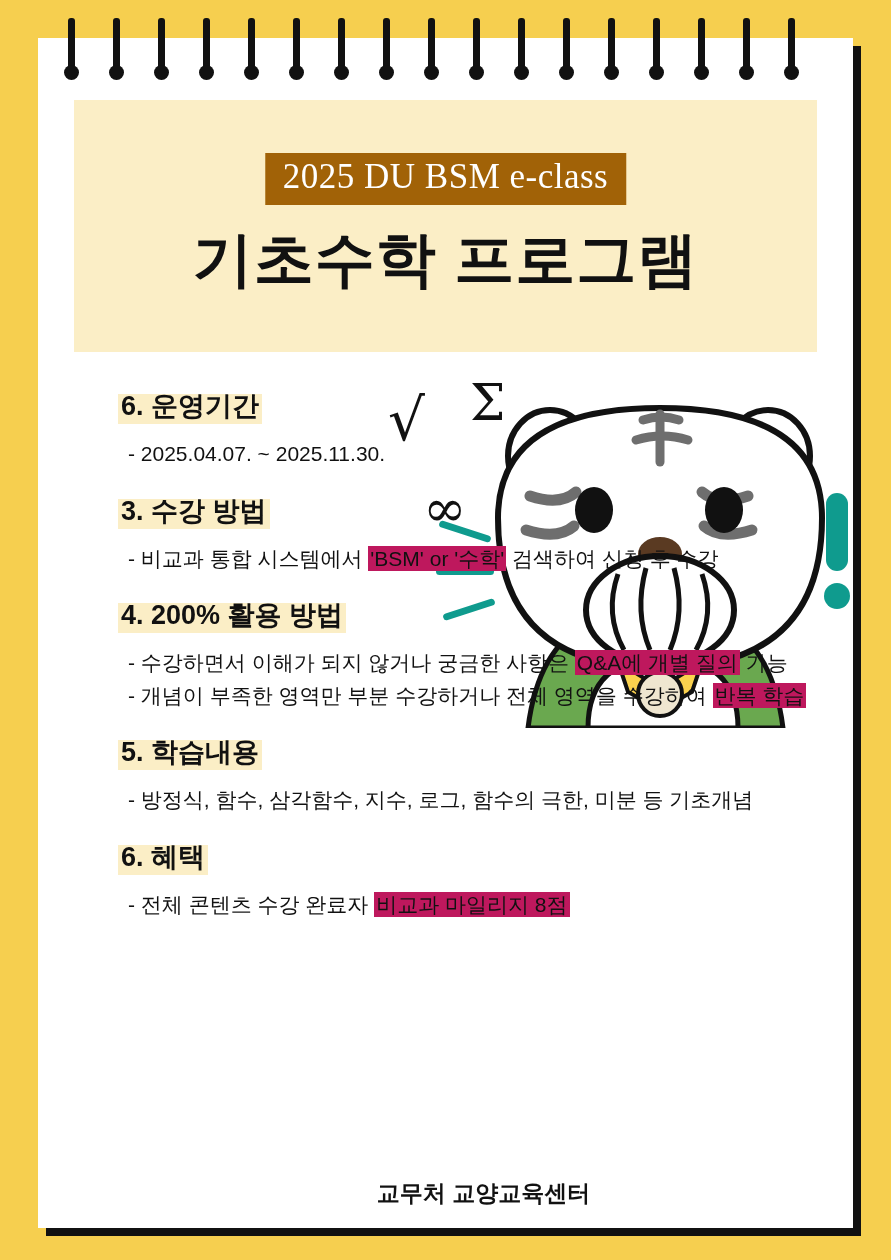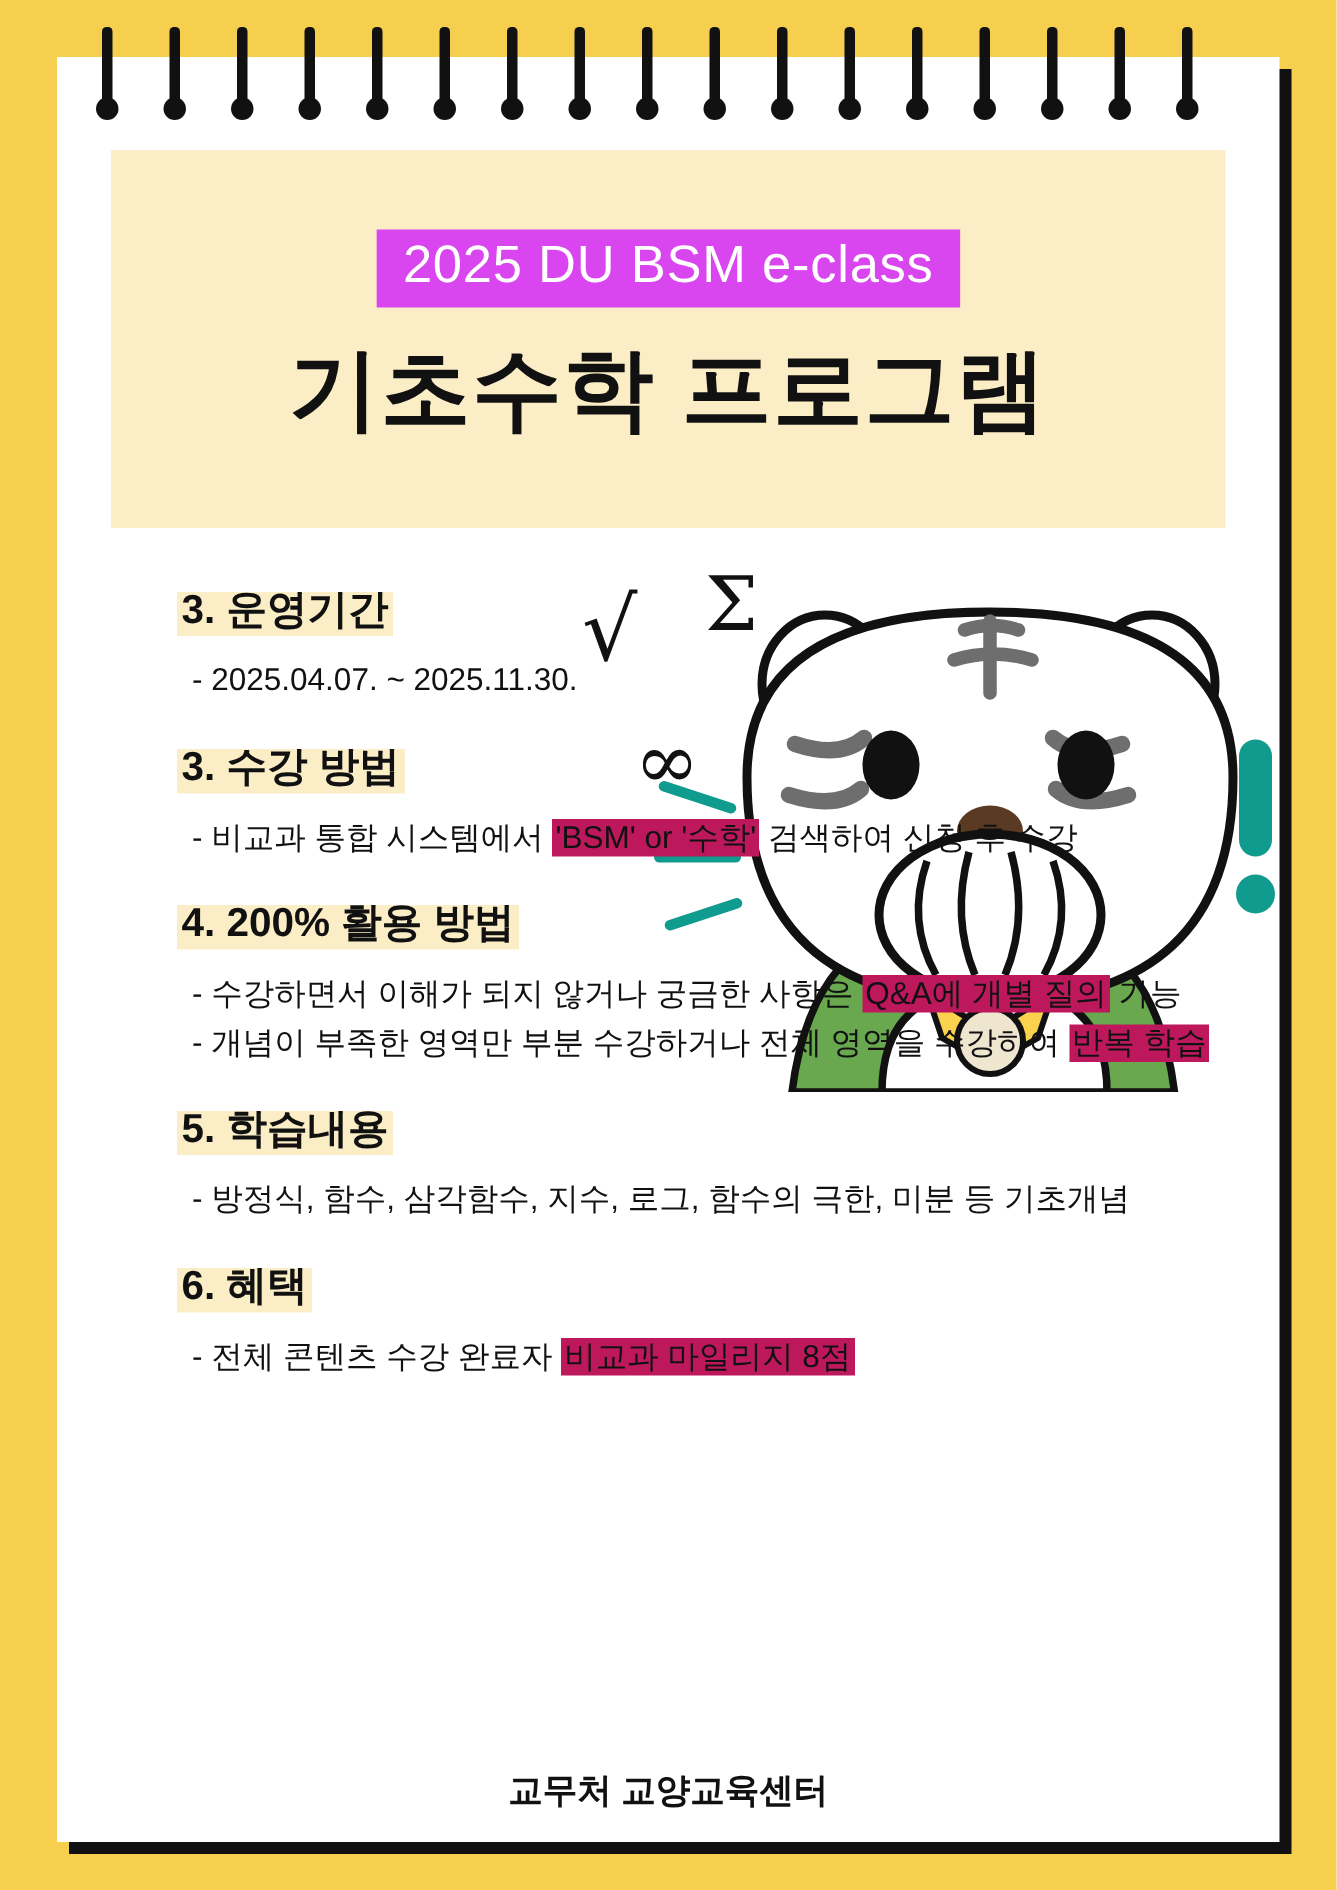--- a/index.html
+++ b/index.html
@@ -68,27 +68,28 @@
     top: 62px;
     width: 743px;
     height: 252px;
     background: #fbeec6;
   }
   .eyebrow {
     position: absolute;
     left: 50%;
     transform: translateX(-50%);
     top: 53px;
-    background: #d946ef;
+    background: #a16207;
     color: #ffffff;
     font-size: 35px;
     letter-spacing: 0.5px;
     padding: 4px 18px 8px 18px;
     white-space: nowrap;
     font-weight: 500;
+    font-family: Liberation Serif, serif;
   }
   .title {
     position: absolute;
     left: 50%;
     transform: translateX(-50%);
     top: 120px;
     font-size: 60px;
     font-weight: 800;
     color: #111111;
     letter-spacing: 1px;
@@ -127,20 +128,21 @@
   }
   .footer {
     position: absolute;
     left: 0;
     top: 1140px;
     width: 815px;
     text-align: center;
     font-size: 23px;
     color: #111111;
     font-weight: 600;
+    padding-left: 38px;
   }
 
   
   .mascot {
     position: absolute;
     left: 430px;
     top: 340px;
     width: 390px;
     height: 350px;
     pointer-events: none;
@@ -241,21 +243,21 @@
     <path d="M234 196 q14 40 -6 76" stroke="#111" stroke-width="5" fill="none"></path>
 
     <path d="M150 284 l42 26 l42 -26 l-10 30 l-32 18 l-32 -18 z" fill="#fbd24e" stroke="#111" stroke-width="4"></path>
     <circle cx="192" cy="316" r="22" fill="#efe6d0" stroke="#111" stroke-width="4"></circle>
   </svg>
 
   <div class="content">
 
 
     <div class="sec-block">
-      <div class="sec-head">3. 운영기간</div>
+      <div class="sec-head">6. 운영기간</div>
       <p class="sec-body">- 2025.04.07. ~ 2025.11.30.</p>
     </div>
 
     <div class="sec-block">
       <div class="sec-head">3. 수강 방법</div>
       <p class="sec-body">- 비교과 통합 시스템에서 <span class="hl">'BSM' or '수학'</span> 검색하여 신청 후 수강</p>
     </div>
 
     <div class="sec-block">
       <div class="sec-head">4. 200% 활용 방법</div>

